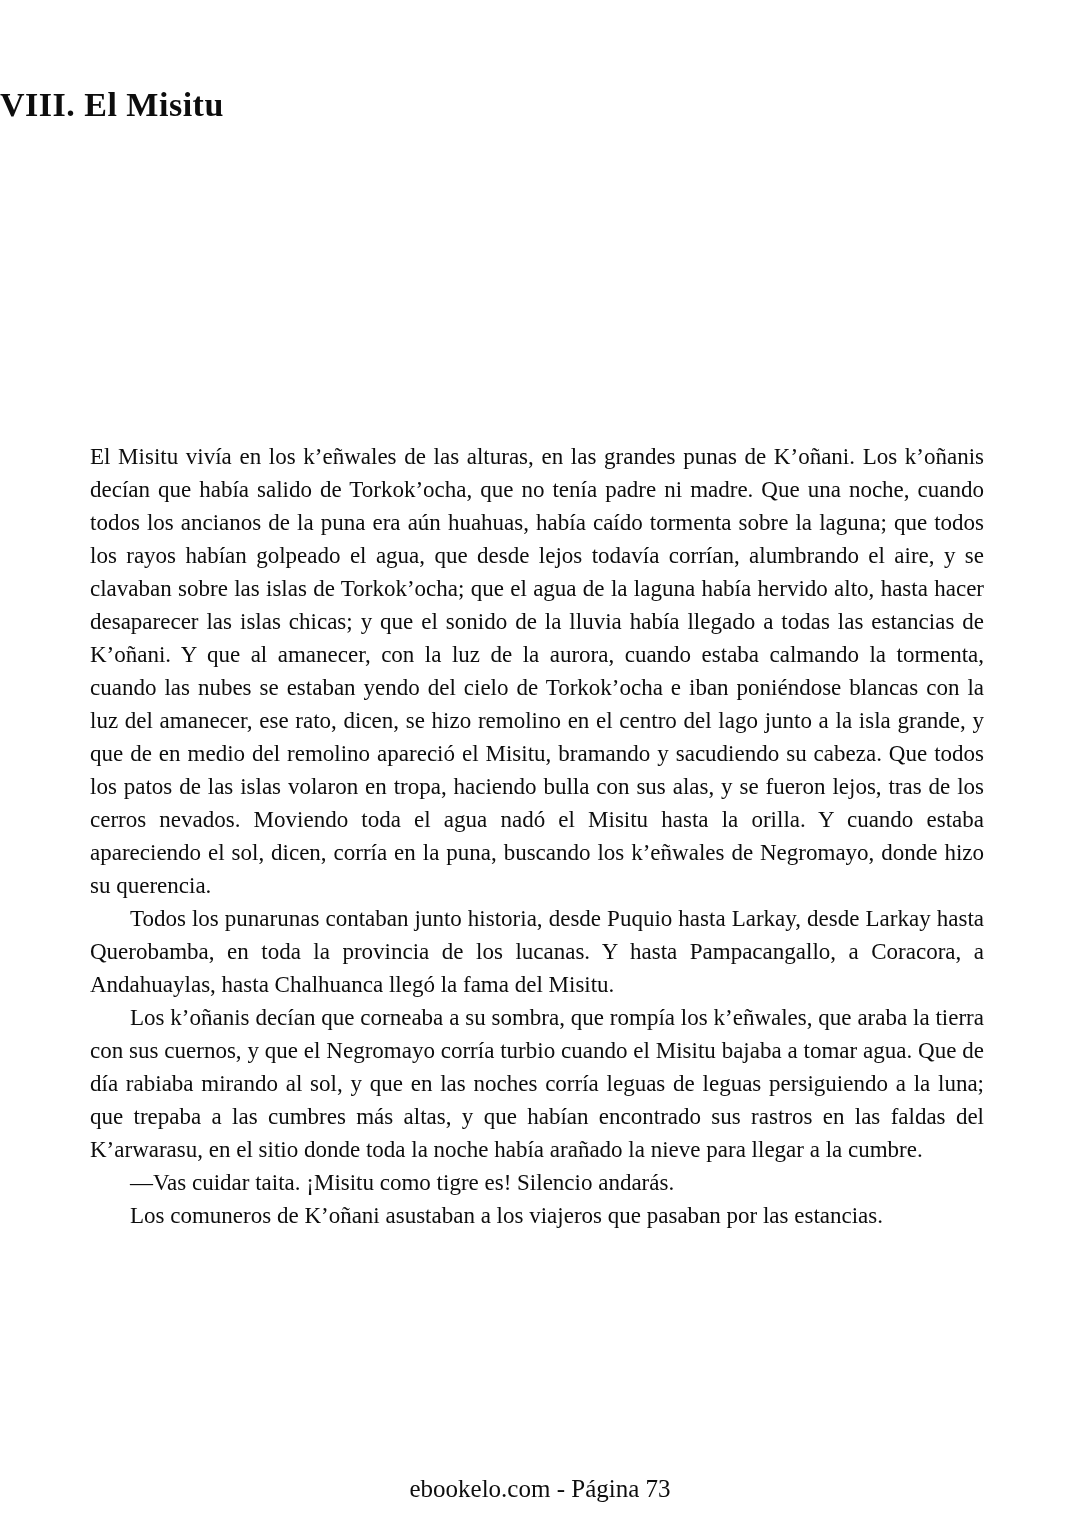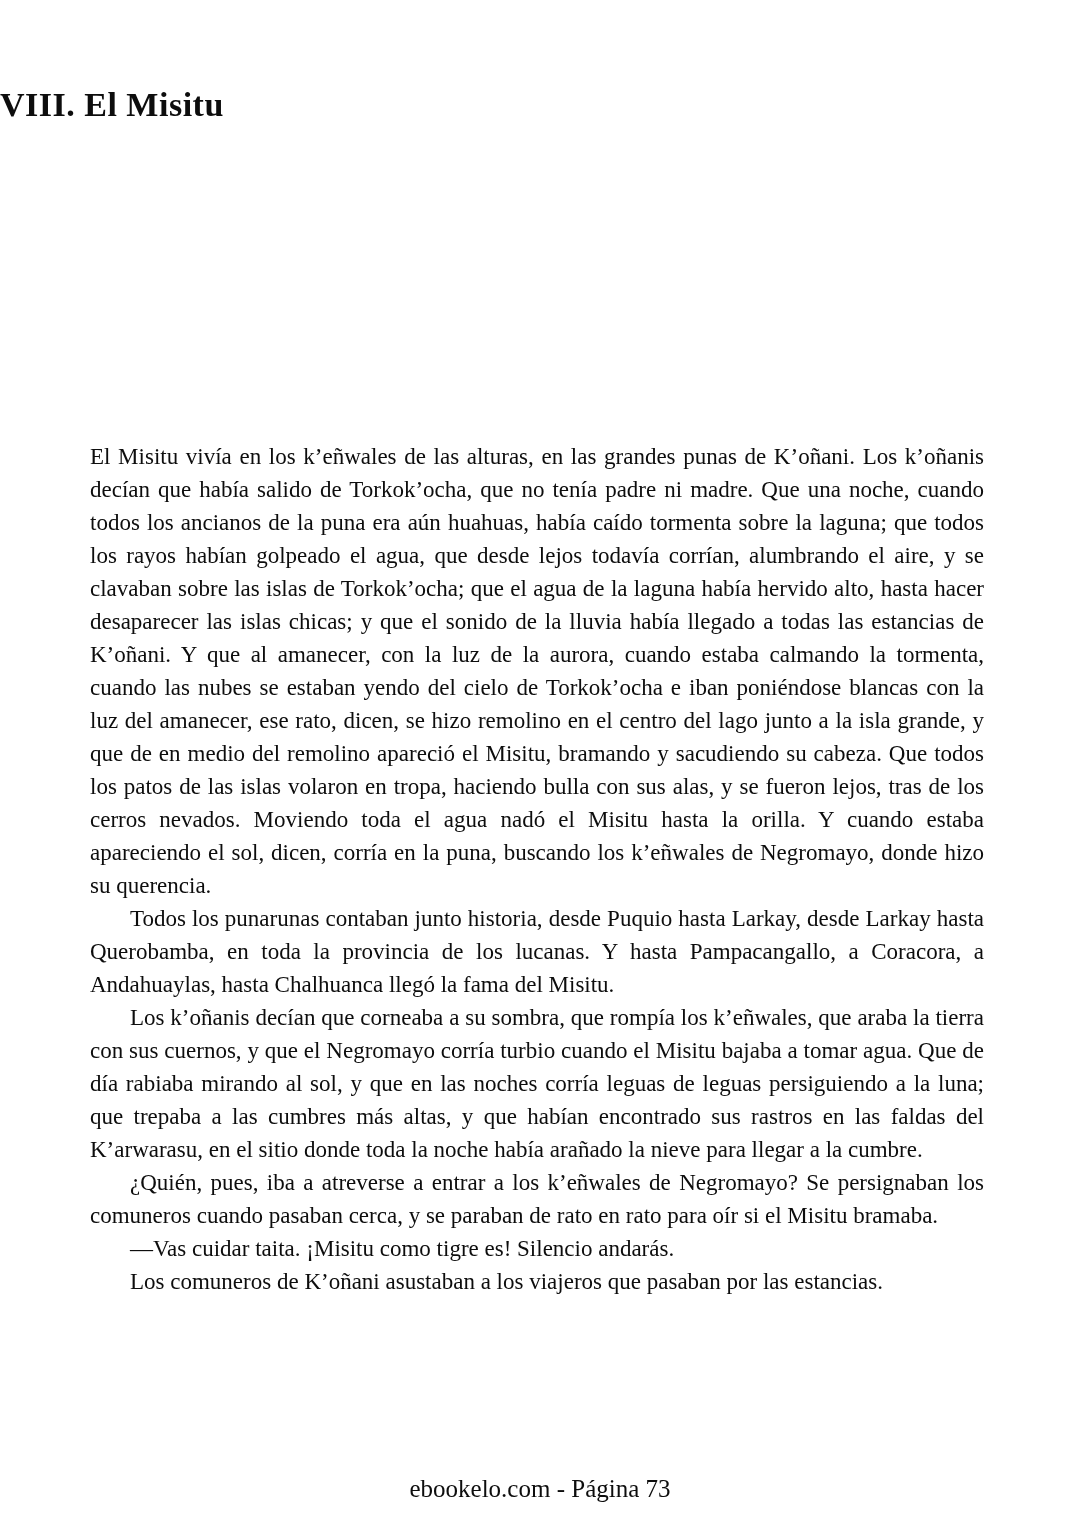--- a/index.html
+++ b/index.html
@@ -59,20 +59,19 @@
 <body>
 
 <div class="page">
 
   <h1 class="chapter-title">VIII. El Misitu</h1>
 
   <div class="body-text">
     <p class="no-indent">El Misitu vivía en los k’eñwales de las alturas, en las grandes punas de K’oñani. Los k’oñanis decían que había salido de Torkok’ocha, que no tenía padre ni madre. Que una noche, cuando todos los ancianos de la puna era aún huahuas, había caído tormenta sobre la laguna; que todos los rayos habían golpeado el agua, que desde lejos todavía corrían, alumbrando el aire, y se clavaban sobre las islas de Torkok’ocha; que el agua de la laguna había hervido alto, hasta hacer desaparecer las islas chicas; y que el sonido de la lluvia había llegado a todas las estancias de K’oñani. Y que al amanecer, con la luz de la aurora, cuando estaba calmando la tormenta, cuando las nubes se estaban yendo del cielo de Torkok’ocha e iban poniéndose blancas con la luz del amanecer, ese rato, dicen, se hizo remolino en el centro del lago junto a la isla grande, y que de en medio del remolino apareció el Misitu, bramando y sacudiendo su cabeza. Que todos los patos de las islas volaron en tropa, haciendo bulla con sus alas, y se fueron lejos, tras de los cerros nevados. Moviendo toda el agua nadó el Misitu hasta la orilla. Y cuando estaba apareciendo el sol, dicen, corría en la puna, buscando los k’eñwales de Negromayo, donde hizo su querencia.</p>
     <p>Todos los punarunas contaban junto historia, desde Puquio hasta Larkay, desde Larkay hasta Querobamba, en toda la provincia de los lucanas. Y hasta Pampacangallo, a Coracora, a Andahuaylas, hasta Chalhuanca llegó la fama del Misitu.</p>
     <p>Los k’oñanis decían que corneaba a su sombra, que rompía los k’eñwales, que araba la tierra con sus cuernos, y que el Negromayo corría turbio cuando el Misitu bajaba a tomar agua. Que de día rabiaba mirando al sol, y que en las noches corría leguas de leguas persiguiendo a la luna; que trepaba a las cumbres más altas, y que habían encontrado sus rastros en las faldas del K’arwarasu, en el sitio donde toda la noche había arañado la nieve para llegar a la cumbre.</p>
-    <p>¿Quién, pues, iba a atreverse a entrar a los k’eñwales de Negromayo? Se persignaban los comuneros cuando pasaban cerca, y se paraban de rato en rato para oír si el Misitu bramaba.</p>
     <p>—Vas cuidar taita. ¡Misitu como tigre es! Silencio andarás.</p>
     <p>Los comuneros de K’oñani asustaban a los viajeros que pasaban por las estancias.</p>
   </div>
 
   <div class="page-footer">ebookelo.com - Página 73</div>
 
 </div>
 
 </body></html>

